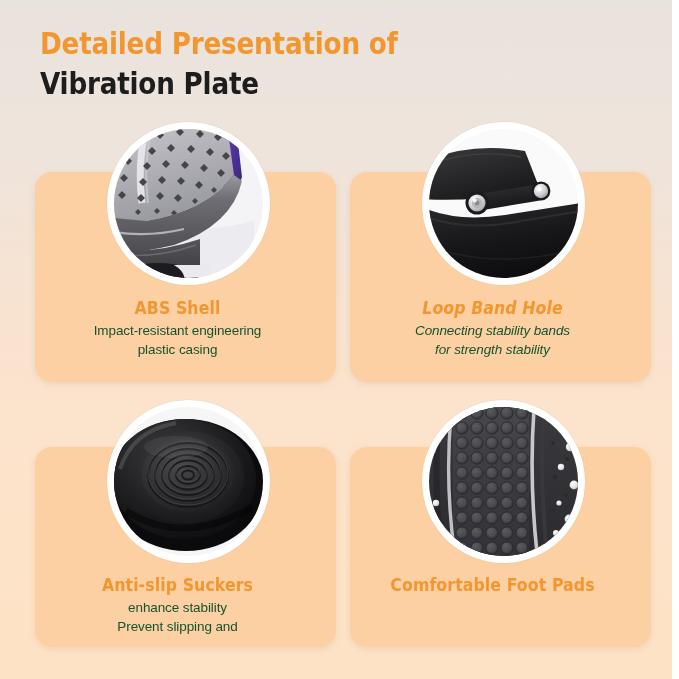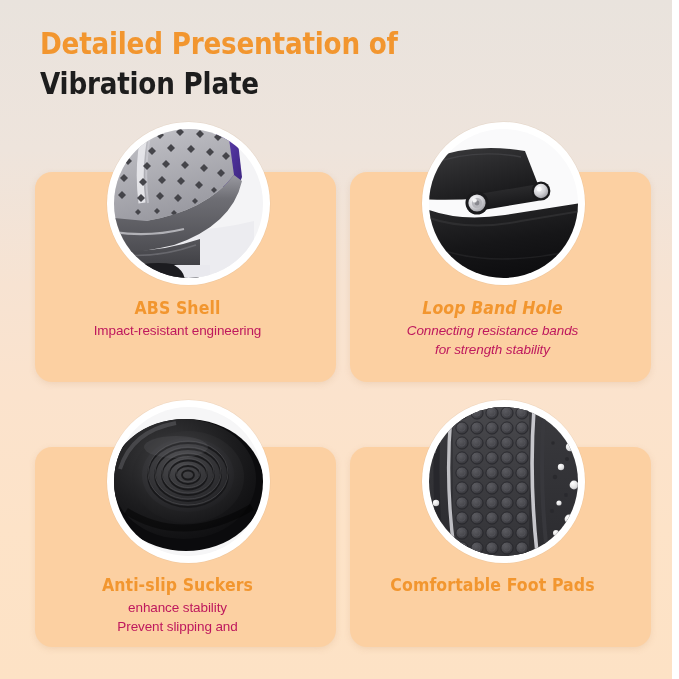--- a/index.html
+++ b/index.html
@@ -50,21 +50,21 @@
   .card-text{position:absolute;left:0;right:16px;text-align:center;}
   .card.c1 .card-text,.card.c2 .card-text{top:125px;}
   .card.c3 .card-text,.card.c4 .card-text{top:127px;}
 
   .c-title{
     font-family:"DejaVu Sans Condensed","Liberation Sans Narrow","Liberation Sans",sans-serif;
     font-weight:bold;font-size:17.5px;color:#f2962f;
     line-height:22px;letter-spacing:0.1px;
   }
   .c-desc{
-    font-size:13.5px;color:#be185d;line-height:18.5px;
+    font-size:13.5px;color:#14532d;line-height:18.5px;
     margin-top:3px;letter-spacing:-0.1px;
   }
   .c-desc span{display:block;}
 
   
   .photo{
     position:absolute;width:163px;height:163px;border-radius:50%;
     background:#ffffff;
     box-shadow:0 0 0 0.5px rgba(205,170,140,0.25);
     overflow:hidden;
@@ -89,20 +89,21 @@
   <div class="heading">
     <div class="l1">Detailed Presentation of</div>
     <div class="l2">Vibration Plate</div>
   </div>
 
   <div class="card c1">
     <div class="card-text">
       <div class="c-title">ABS Shell</div>
       <div class="c-desc">
         <span>Impact-resistant engineering</span>
+        <span>plastic casing</span>
       </div>
     </div>
   </div>
 
   <div class="photo p1">
     <div class="inner">
       <svg viewBox="0 0 149 149" xmlns="http://www.w3.org/2000/svg">
         <defs>
           <linearGradient id="shellTop" x1="0" y1="0" x2="0.4" y2="1">
             <stop offset="0%" stop-color="#cdcdd2"></stop>
@@ -183,21 +184,21 @@
         <ellipse cx="44" cy="150" rx="42" ry="16" fill="#1c1c20"></ellipse>
         <path d="M60,136 Q74,144 70,158 L96,158 L96,136 Z" fill="#e9e9ee"></path>
       </svg>
     </div>
   </div>
 
   <div class="card c2">
     <div class="card-text">
       <div class="c-title">Loop Band Hole</div>
       <div class="c-desc">
-        <span>Connecting resistance bands</span>
+        <span>Connecting stability bands</span>
         <span>for strength stability</span>
       </div>
     </div>
   </div>
 
   <div class="photo p2">
     <div class="inner">
       <svg viewBox="0 0 149 149" xmlns="http://www.w3.org/2000/svg">
         <defs>
           <linearGradient id="bandTop" x1="0" y1="0" x2="0.6" y2="1">

